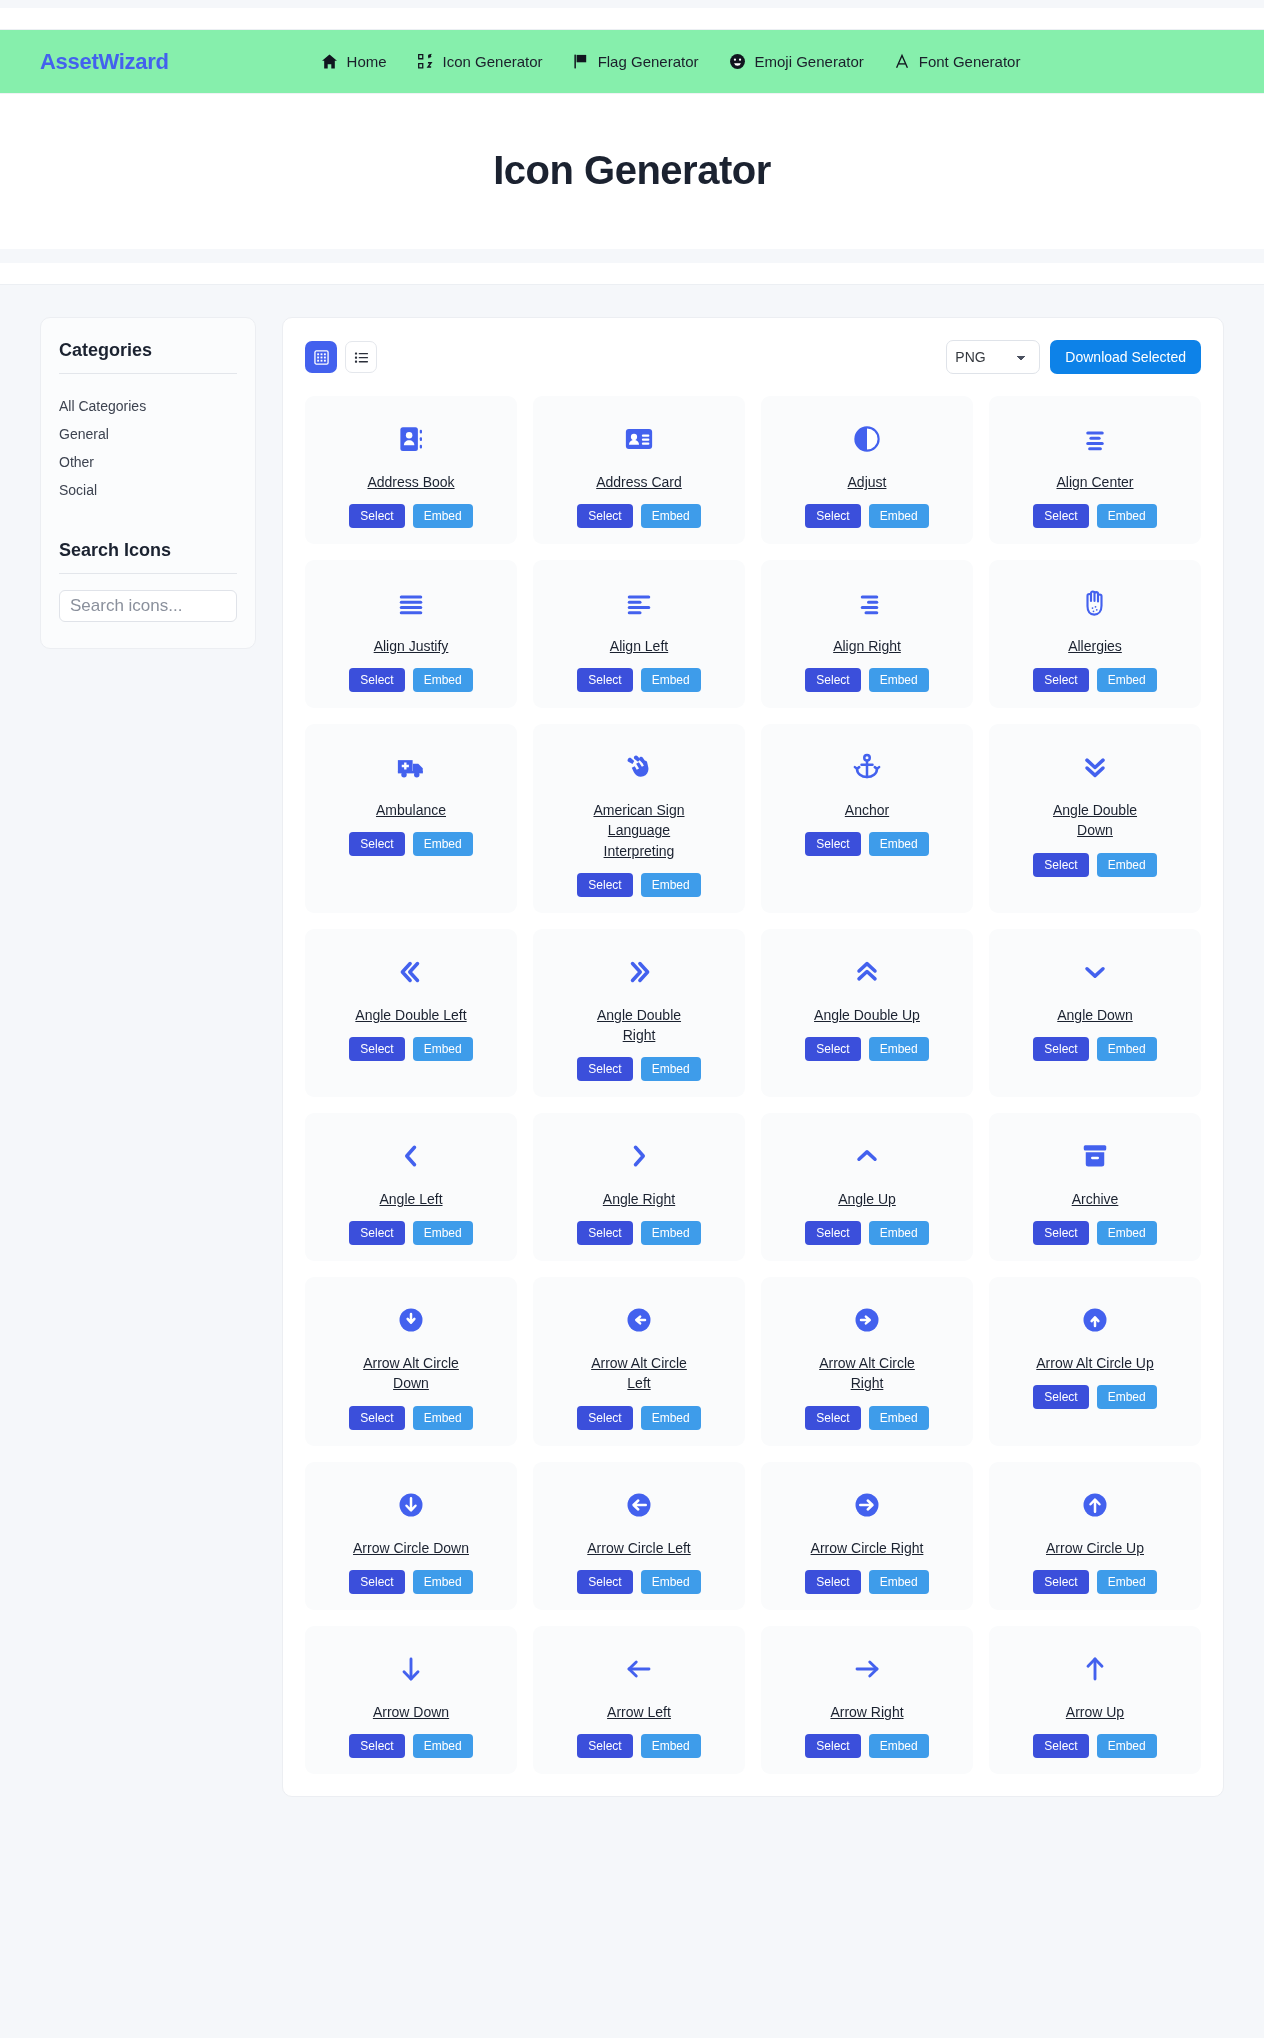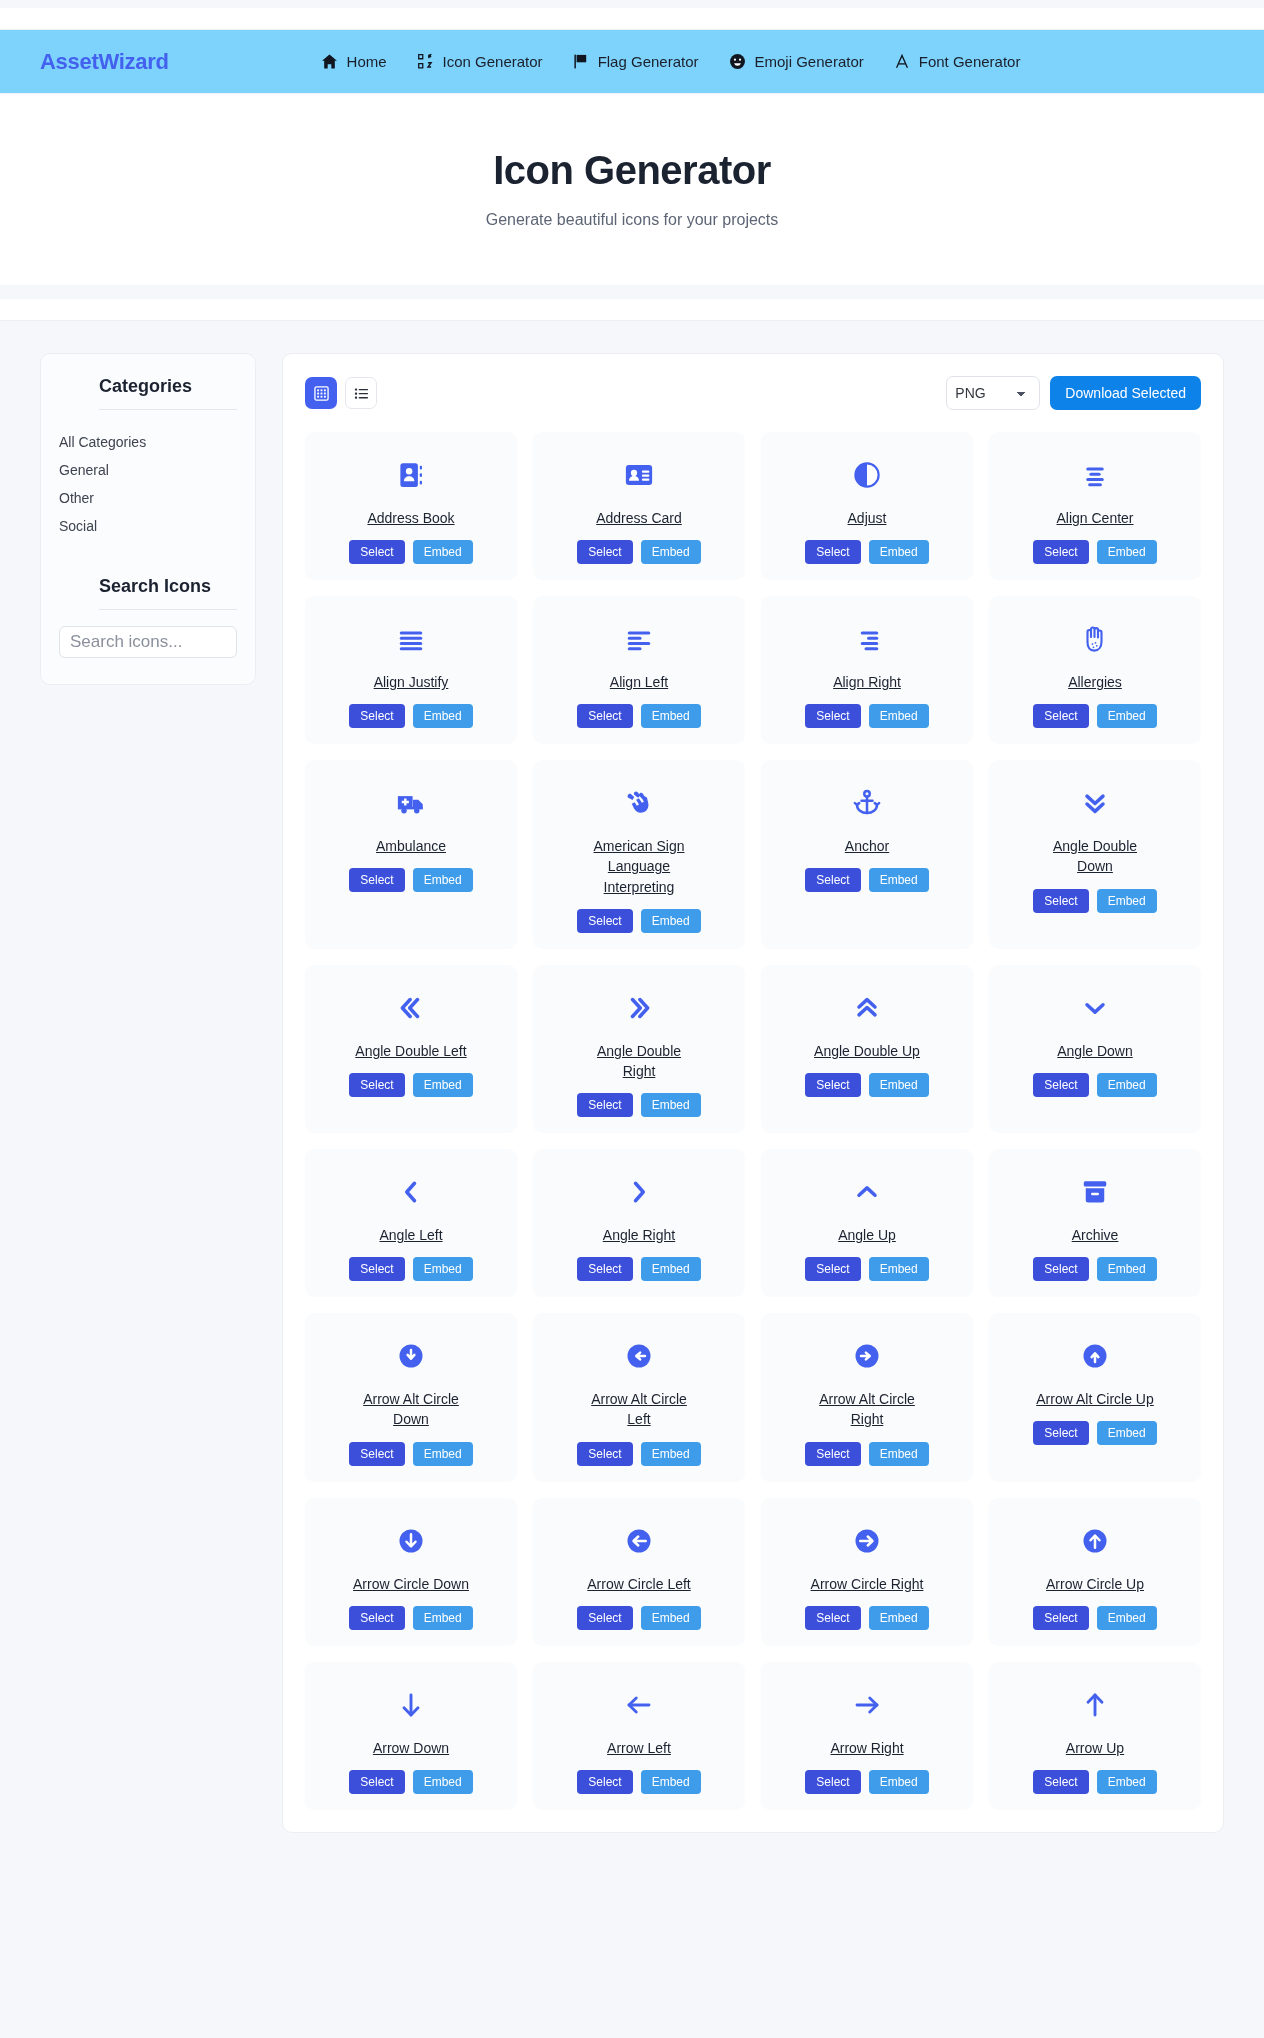--- a/index.html
+++ b/index.html
@@ -13,21 +13,21 @@
 
   
   .strip-top {
     height: 22px;
     background: #ffffff;
     border-bottom: 1px solid #eceff3;
   }
 
   
   .navbar {
-    background: #7dd3fc;
+    background: #86efac;
     height: 64px;
     display: flex;
     align-items: center;
     padding: 0 40px;
     border-bottom: 1px solid #f0f2f5;
   }
   .brand {
     font-size: 22px;
     font-weight: bold;
     color: #4361ee;
@@ -95,21 +95,20 @@
     border: 1px solid #eceef2;
     border-radius: 10px;
     padding: 22px 18px 26px 18px;
   }
   .side-title {
     font-size: 18px;
     font-weight: bold;
     color: #1b2230;
     padding-bottom: 12px;
     border-bottom: 1px solid #e3e6eb;
-    margin-left: 40px;
   }
   .cat-list { margin-top: 18px; }
   .cat-item {
     font-size: 14px;
     color: #3d4350;
     padding: 6px 0;
     cursor: pointer;
   }
   .side-title.second { margin-top: 36px; }
   .search-box {
@@ -290,21 +289,20 @@
             <path d="M4.6 10.4h6.8"></path>
           </svg>
         </span>
         <span>Font Generator</span>
       </a>
     </div>
 </div>
 
 <div class="hero">
   <h1>Icon Generator</h1>
-  <p>Generate beautiful icons for your projects</p>
 </div>
 
 <div class="strip-mid"></div>
 <div class="strip-white"></div>
 
 <div class="layout">
 
   <aside class="sidebar">
     <div class="side-title">Categories</div>
     <div class="cat-list">

